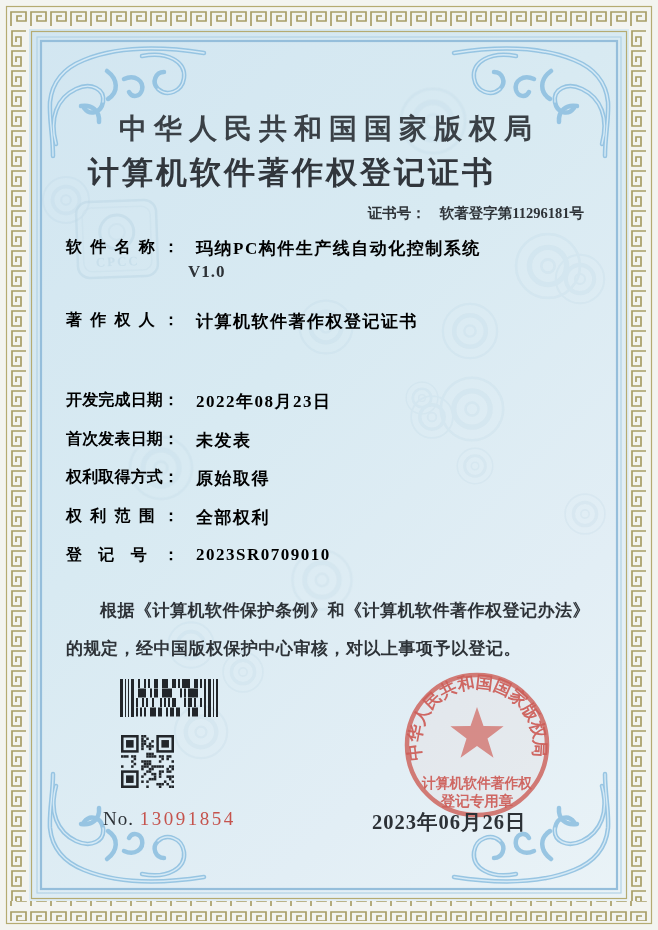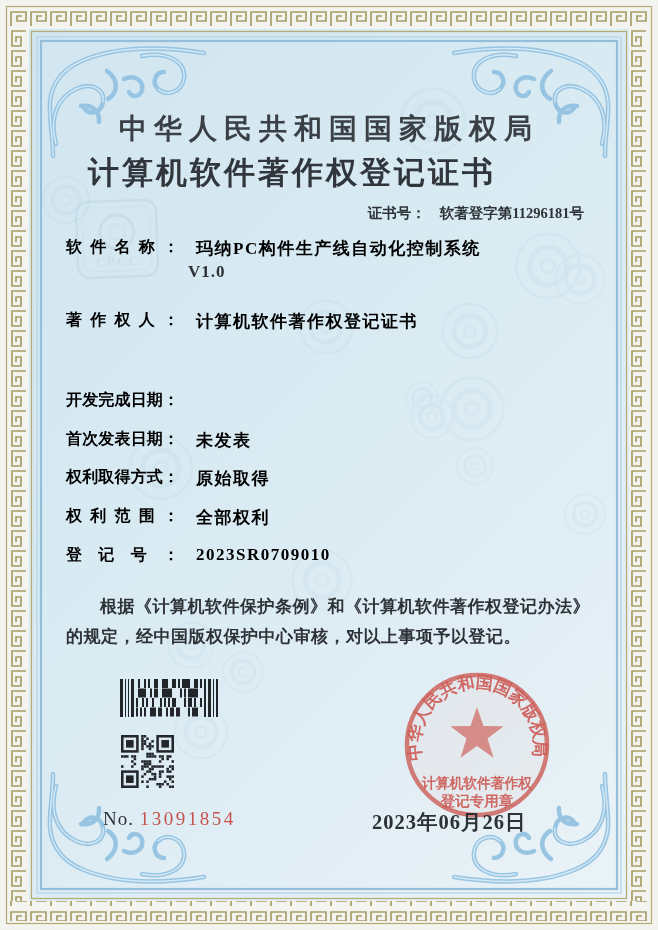--- a/index.html
+++ b/index.html
@@ -28,21 +28,21 @@
   .frow{position:absolute;left:66px;font-size:17px;font-weight:700;display:flex;}
   .flabel{
     width:113px;font-size:16px;
     text-align:justify;text-align-last:justify;-moz-text-align-last:justify;
     flex:0 0 113px;
   }
   .fvalue{margin-left:17px;letter-spacing:1.5px;}
   .fvalue2{position:absolute;left:188px;top:262px;font-size:17px;font-weight:700;letter-spacing:1px;}
   .bodypara{
     position:absolute;left:66px;top:592px;width:527px;
-    font-size:17px;font-weight:700;line-height:30px;color:#2d3237;
+    font-size:17px;font-weight:700;line-height:38px;color:#2d3237;
     text-indent:2em;letter-spacing:0.5px;white-space:normal;
   }
   .serial{top:808px;left:103px;font-size:19px;letter-spacing:1px;}
   .serial .num{color:#c5534d;letter-spacing:2.5px;margin-top:43px;}
   .issuedate{top:808px;left:372px;font-size:20.5px;font-weight:700;color:#2c3136;letter-spacing:1px;z-index:6;}
   .barcode-box{position:absolute;left:120px;top:679px;}
   .qr-box{position:absolute;left:121px;top:735px;}
   .seal-box{position:absolute;left:399px;top:667px;z-index:5;}
   .cpcc-box{position:absolute;left:74px;top:198px;opacity:.55;transform:rotate(-2deg);}
 </style>
@@ -138,20 +138,21 @@
   </div>
   <div class="fvalue2 txt">V1.0</div>
 
   <div class="frow" style="top:310px">
     <span class="flabel">著作权人：</span>
     <span class="fvalue">计算机软件著作权登记证书</span>
   </div>
 
   <div class="frow" style="top:390px">
     <span class="flabel">开发完成日期：</span>
+    <span class="fvalue">2022年08月23日</span>
   </div>
 
   <div class="frow" style="top:429px">
     <span class="flabel">首次发表日期：</span>
     <span class="fvalue">未发表</span>
   </div>
 
   <div class="frow" style="top:467px">
     <span class="flabel">权利取得方式：</span>
     <span class="fvalue">原始取得</span>

